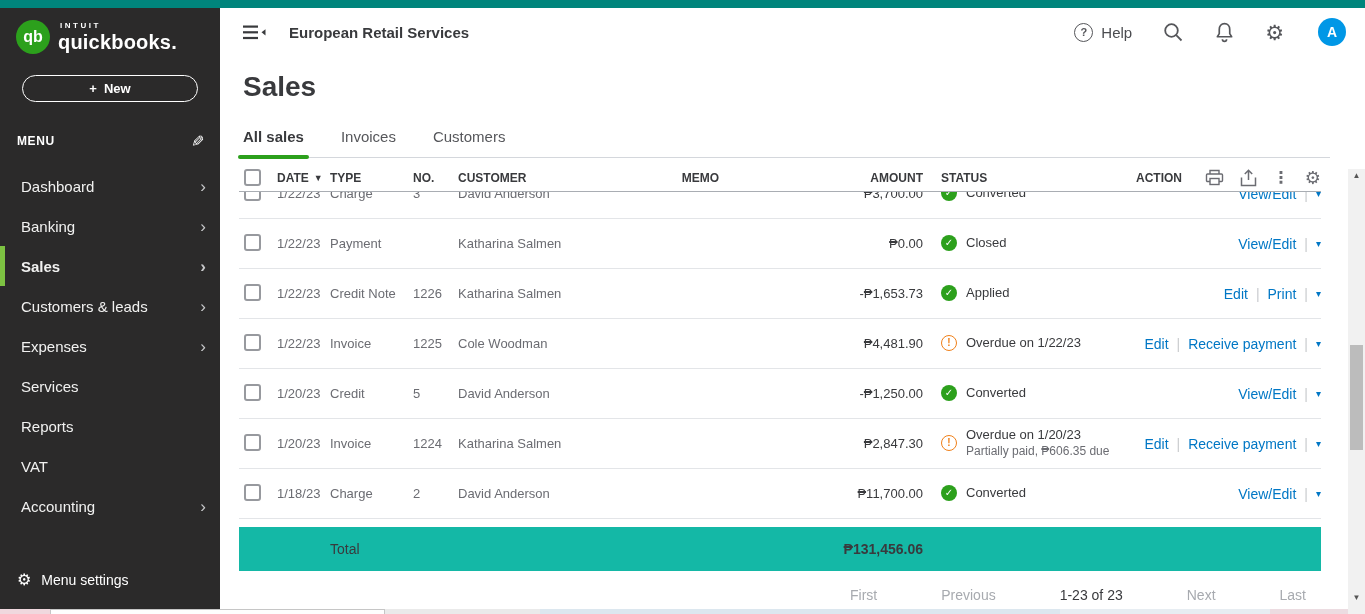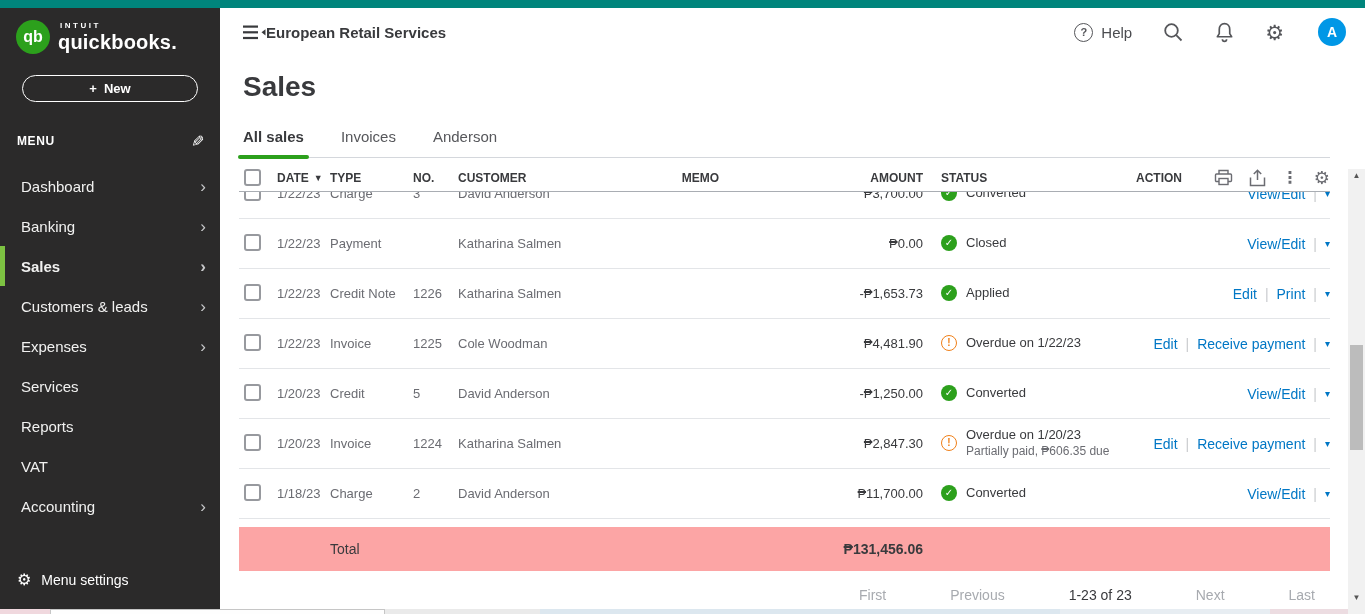--- a/index.html
+++ b/index.html
@@ -33,42 +33,42 @@
     background: var(--active-nav-green, #7DC242); }
   .nav-chevron { color: #C7C8CA; font-size: 17px; line-height: 1; }
   .menu-settings { margin-top: auto; padding: 0 16px 20px 17px; display: flex; align-items: center; gap: 10px;
     font-size: 14px; cursor: pointer; }
   .menu-settings .gear-glyph { font-size: 16px; }
 
   
   .main { flex: 1; background: #fff; display: flex; flex-direction: column; }
   .main-topbar { height: 48px; display: flex; align-items: center; padding: 0 19px 0 23px; }
   .hamburger { color: #393A3D; cursor: pointer; display: flex; align-items: center; }
-  .company-name { font-size: 15px; font-weight: 600; color: var(--text-dark, #393A3D); }
+  .company-name { margin-left: 23px; font-size: 15px; font-weight: 600; color: var(--text-dark, #393A3D); }
   .top-actions { margin-left: auto; display: flex; align-items: center; gap: 30px; color: #55565A; }
   .help-group { display: flex; align-items: center; gap: 8px; cursor: pointer; font-size: 15px; color: #4B4C50; }
   .help-circle { width: 19px; height: 19px; border: 1.7px solid #55565A; border-radius: 50%;
     font-size: 11px; font-weight: bold; display: flex; align-items: center; justify-content: center; color: #55565A; }
   .top-icon { cursor: pointer; display: flex; align-items: center; color: #55565A; }
   .gear-glyph { font-style: normal; }
   .top-gear { font-size: 21px; line-height: 1; }
   .avatar { width: 28px; height: 28px; border-radius: 50%; background: var(--avatar-blue, #0097E6);
     color: #fff; font-size: 14px; font-weight: bold; display: flex; align-items: center; justify-content: center;
     margin-left: 4px; cursor: pointer; }
 
   .page-title { padding: 14px 0 0 23px; font-size: 28px; font-weight: 600; color: var(--text-dark, #393A3D); line-height: 34px; }
 
   .tabs { margin: 24px 35px 0 23px; display: flex; gap: 37px; border-bottom: 1px solid #D4D7DC; align-items: flex-end; }
   .tab { padding-bottom: 12px; font-size: 15px; color: #56575B; cursor: pointer; position: relative; }
   .tab.active { font-weight: bold; color: #393A3D; }
   .tab.active::after { content: ''; position: absolute; left: -5px; right: -5px; bottom: -2px; height: 4px;
     border-radius: 2px; background: var(--accent-green, #2CA01C); }
 
   
-  .table-area { padding: 6px 35px 0 19px; }
+  .table-area { padding: 6px 44px 0 19px; }
   .t-grid { display: grid; grid-template-columns: 38px 53px 83px 45px 180px 125px 160px 213px 1fr; align-items: center; }
   .t-head { height: 28px; border-bottom: 1px solid #A9ADB3; font-size: 12px; font-weight: bold; color: var(--text-dark, #393A3D); }
   .h-cell { display: flex; align-items: center; gap: 5px; }
   .h-memo { justify-content: center; }
   .h-amount { justify-content: flex-end; }
   .h-status { padding-left: 18px; }
   .h-action { justify-content: space-between; }
   .sort-caret { font-size: 9px; color: #393A3D; }
   .tool-icons { display: flex; align-items: center; gap: 16px; color: #6B6C72; }
   .tool-icons > * { cursor: pointer; display: flex; align-items: center; }
@@ -91,21 +91,21 @@
     font-size: 10px; font-weight: bold; line-height: 16px; }
   .badge.warn { width: 16px; height: 16px; border: 1.6px solid var(--warning-orange, #F08019);
     color: var(--warning-orange, #F08019); font-size: 10px; font-weight: bold; line-height: 13px; background: #fff; }
   .status-text { display: flex; flex-direction: column; line-height: 1.3; }
   .status-sub { font-size: 12px; color: var(--text-gray, #6B6C72); }
   .c-action { display: flex; justify-content: flex-end; align-items: center; gap: 8px; font-size: 14px; }
   .action-link { color: var(--link-blue, #0077C5); cursor: pointer; white-space: nowrap; }
   .sep { color: #C9CBCE; font-size: 14px; }
   .caret { color: var(--link-blue, #0077C5); font-size: 10px; cursor: pointer; }
 
-  .total-row { margin-top: 8px; height: 44px; background: #fca5a5; }
+  .total-row { margin-top: 8px; height: 44px; background: #14b8a6; }
   .total-label { grid-column: 3; font-size: 14px; color: var(--text-dark, #393A3D); }
   .total-amount { grid-column: 7; text-align: right; font-size: 14px; font-weight: bold; color: var(--text-dark, #393A3D); }
 
   .pagination { display: flex; justify-content: flex-end; gap: 64px; padding: 16px 15px 0 0; font-size: 14px; color: #A7AAAF; }
   .page-link { cursor: pointer; }
   .page-range { color: var(--text-dark, #393A3D); }
 
   
   .vscroll { position: absolute; top: 169px; right: 0; width: 17px; height: 440px; background: #F1F1F1; z-index: 5; }
   .varrow { position: absolute; left: 0; width: 17px; height: 14px; text-align: center; font-size: 8px; color: #555; cursor: pointer; }
@@ -226,21 +226,21 @@
       </div>
     </div>
 
     <div class="page-title">Sales</div>
 
     <div class="tabs">
   <span class="tab active">All sales</span>
 
   <span class="tab">Invoices</span>
 
-  <span class="tab">Anderson</span>
+  <span class="tab">Customers</span>
 
 </div>
 
     <div class="table-area">
 
       <div class="t-grid t-head">
         <span class="h-cell">
             <span class="checkbox"></span>
           </span>
         <span class="h-cell">

